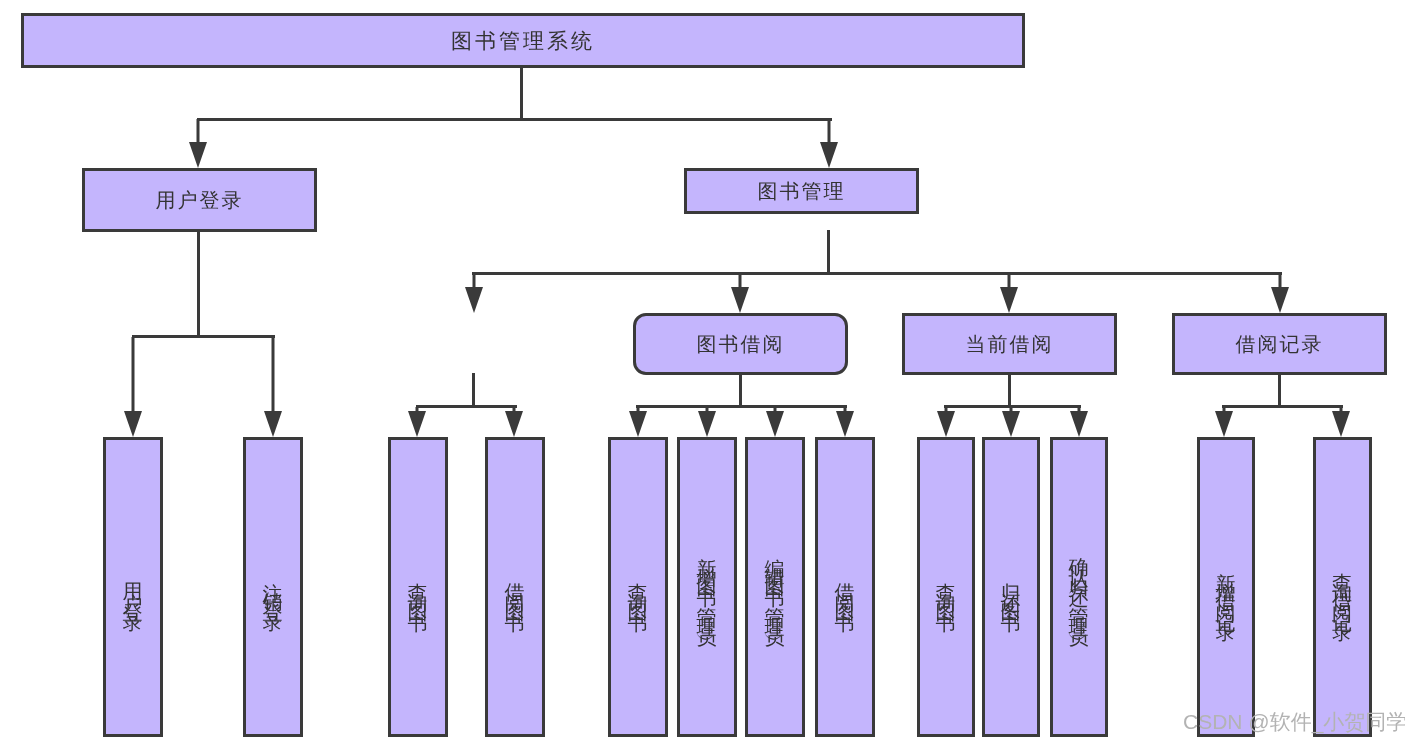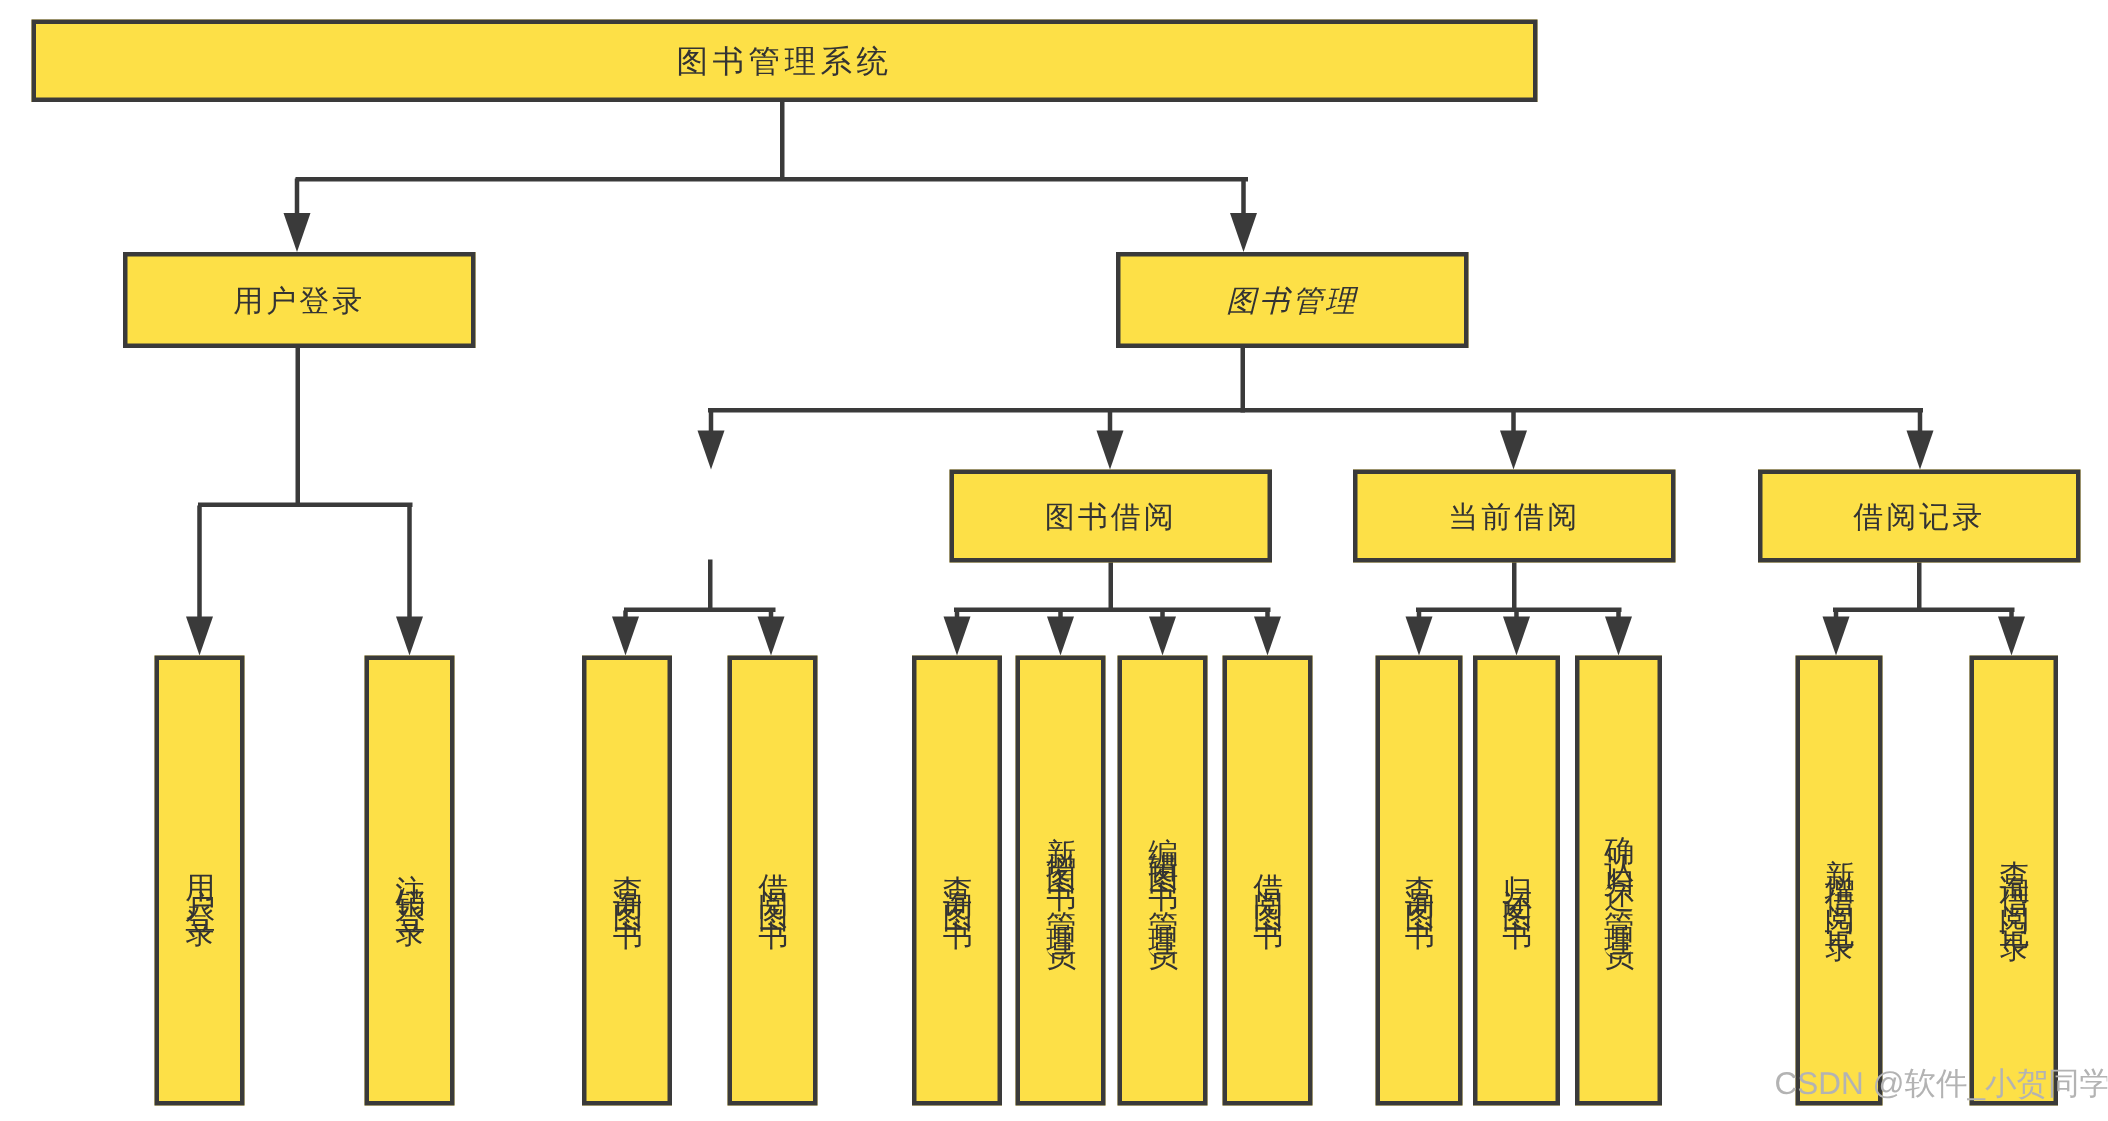--- a/index.html
+++ b/index.html
@@ -4,21 +4,21 @@
 <style>
   html,body { margin:0; padding:0; background:#ffffff; }
   .canvas {
     position:relative; width:1405px; height:747px;
     background:#ffffff; overflow:hidden;
     font-family:"Liberation Sans", sans-serif;
     color:#333333;
   }
   .box {
     position:absolute; box-sizing:border-box;
-    border:3px solid #3a3a3a; background:#fde047;
+    border:3px solid #3a3a3a; background:#c4b5fd;
     display:flex; align-items:center; justify-content:center;
     z-index:2;
   }
   .hlabel { font-size:20px; letter-spacing:2px; white-space:nowrap; }
   .root .hlabel { font-size:21px; letter-spacing:3px; }
   .leaf .vlabel {
     writing-mode:vertical-rl; text-orientation:mixed;
     font-size:20px; letter-spacing:10px; line-height:1; white-space:nowrap;
   }
   .line { position:absolute; background:#3a3a3a; z-index:1; }
@@ -42,25 +42,25 @@
 
 <div class="canvas">
 
   <div class="box root" style="left:21px;top:13px;width:1004px;height:55px;">
     <span class="hlabel">图书管理系统</span>
   </div>
 
   <div class="box" style="left:82px;top:168px;width:235px;height:64px;">
     <span class="hlabel">用户登录</span>
   </div>
-  <div class="box" style="left:744px;top:168px;width:235px;height:64px;font-style:italic;">
+  <div class="box" style="left:684px;top:168px;width:235px;height:46px;">
     <span class="hlabel">图书管理</span>
   </div>
 
-  <div class="box" style="left:633px;top:313px;width:215px;height:62px;">
+  <div class="box" style="left:633px;top:313px;width:215px;height:62px;border-radius:13px;">
     <span class="hlabel">图书借阅</span>
   </div>
   <div class="box" style="left:1172px;top:313px;width:215px;height:62px;">
     <span class="hlabel">借阅记录</span>
   </div>
   <div class="box" style="left:902px;top:313px;width:215px;height:62px;">
     <span class="hlabel">当前借阅</span>
   </div>
 
   <div class="box leaf" style="left:103px;top:437px;width:60px;height:300px;">

